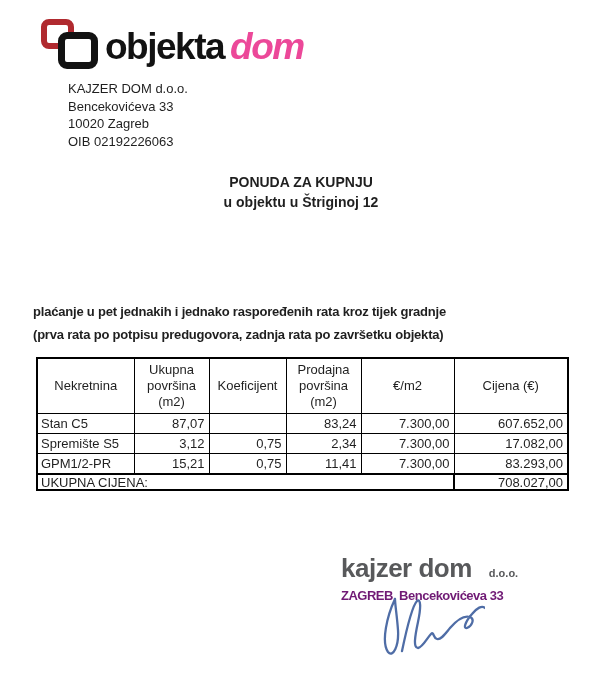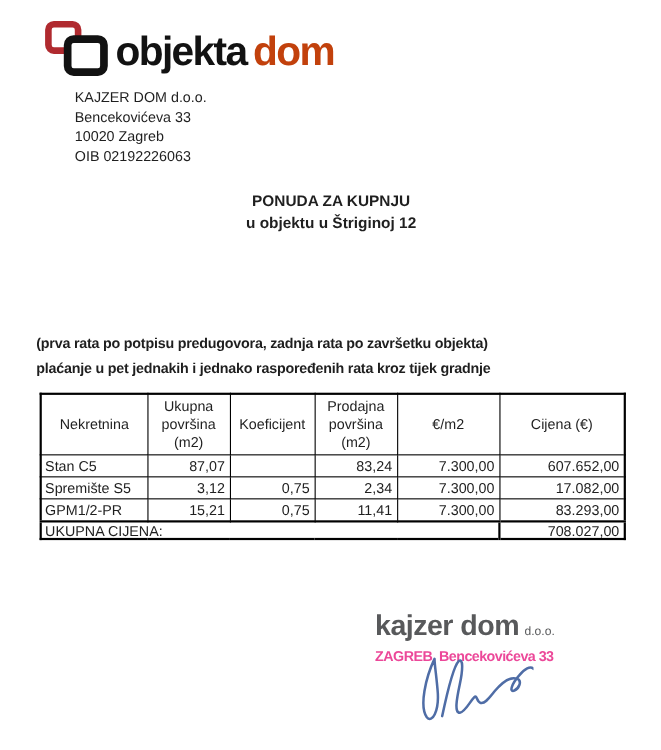--- a/index.html
+++ b/index.html
@@ -14,21 +14,21 @@
     position:relative;width:601px;height:682px;background:#ffffff;
     font-family:"Liberation Sans",sans-serif;color:var(--text);overflow:hidden;
   }
   
   .logo{position:absolute;left:41px;top:19px;width:320px;height:56px;}
   .logo-icon{position:absolute;left:0;top:0;width:60px;height:56px;}
   .sq-red{position:absolute;left:0;top:0;width:21px;height:18px;border:6px solid var(--logo-red);border-radius:8px;}
   .sq-black{position:absolute;left:17px;top:13px;width:26px;height:23px;border:7px solid var(--logo-black);border-radius:9px;background:#fff;}
   .logo-text{position:absolute;left:64px;top:0;font-size:37px;font-weight:bold;letter-spacing:-1.5px;line-height:56px;white-space:nowrap;}
   .logo-kajzer{color:var(--logo-black);}
-  .logo-dom{color:#c2410c;margin-left:6px;}
+  .logo-dom{color:#ec4899;margin-left:6px;font-style:italic;}
   
   .company{position:absolute;left:68px;top:80px;font-size:13px;line-height:17.5px;}
   
   .title{position:absolute;left:181px;top:172px;width:240px;text-align:center;font-weight:bold;font-size:14px;line-height:20px;}
   .prewrap{white-space:pre-wrap;}
   
   .payment{position:absolute;left:33px;top:301px;font-weight:bold;font-size:13px;letter-spacing:-0.2px;line-height:22.5px;}
   
   .offer-table{
     position:absolute;left:36px;top:357px;width:531px;
@@ -38,22 +38,22 @@
   .offer-table th,.offer-table td{border:1px solid #000;overflow:hidden;}
   .offer-table th{font-weight:normal;text-align:center;vertical-align:middle;height:52px;line-height:16px;padding:1px 2px;margin-top:48px;}
   .offer-table td{height:19px;padding:0 4px;vertical-align:middle;margin-top:17px;}
   .offer-table td.name{text-align:left;padding-left:3px;}
   .offer-table td.num{text-align:right;}
   .offer-table tr.total-row td{height:14px;line-height:13px;border-top:2px solid #000;}
   .offer-table tr.total-row td.total-value{border-left:2px solid #000;}
   
   .stamp{position:absolute;left:341px;top:554px;color:var(--stamp-gray);}
   .stamp-line1{font-size:26px;font-weight:bold;letter-spacing:-0.5px;line-height:28px;white-space:nowrap;}
-  .stamp-suffix{font-size:11px;font-weight:normal;letter-spacing:0;margin-left:5px;}
-  .stamp-line2{font-size:13px;font-weight:bold;letter-spacing:-0.5px;color:#ec4899;margin-top:1px;white-space:nowrap;}
+  .stamp-suffix{font-size:11px;font-weight:bold;letter-spacing:0;margin-left:17px;}
+  .stamp-line2{font-size:13px;font-weight:bold;letter-spacing:-0.5px;color:#701a75;margin-top:1px;white-space:nowrap;}
   
   .signature{position:absolute;left:375px;top:594px;width:110px;height:66px;}
   .signature path{stroke:var(--signature-blue);stroke-width:2.3;fill:none;stroke-linecap:round;stroke-linejoin:round;}
 </style>
 </head>
 <body>
 
 <div class="page">
 
   <div class="logo">
@@ -70,22 +70,22 @@
     <div>10020 Zagreb</div>
     <div>OIB 02192226063</div>
   </div>
 
   <div class="title">
     <div>PONUDA ZA KUPNJU</div>
     <div>u objektu u Štriginoj 12</div>
   </div>
 
   <div class="payment">
+    <div>plaćanje u pet jednakih i jednako raspoređenih rata kroz tijek gradnje</div>
     <div>(prva rata po potpisu predugovora, zadnja rata po završetku objekta)</div>
-    <div>plaćanje u pet jednakih i jednako raspoređenih rata kroz tijek gradnje</div>
   </div>
 
   <table class="offer-table">
     <colgroup>
       <col style="width:97px">
         <col style="width:75px">
         <col style="width:77px">
       <col style="width:75px">
         <col style="width:93px">
         <col style="width:114px">

